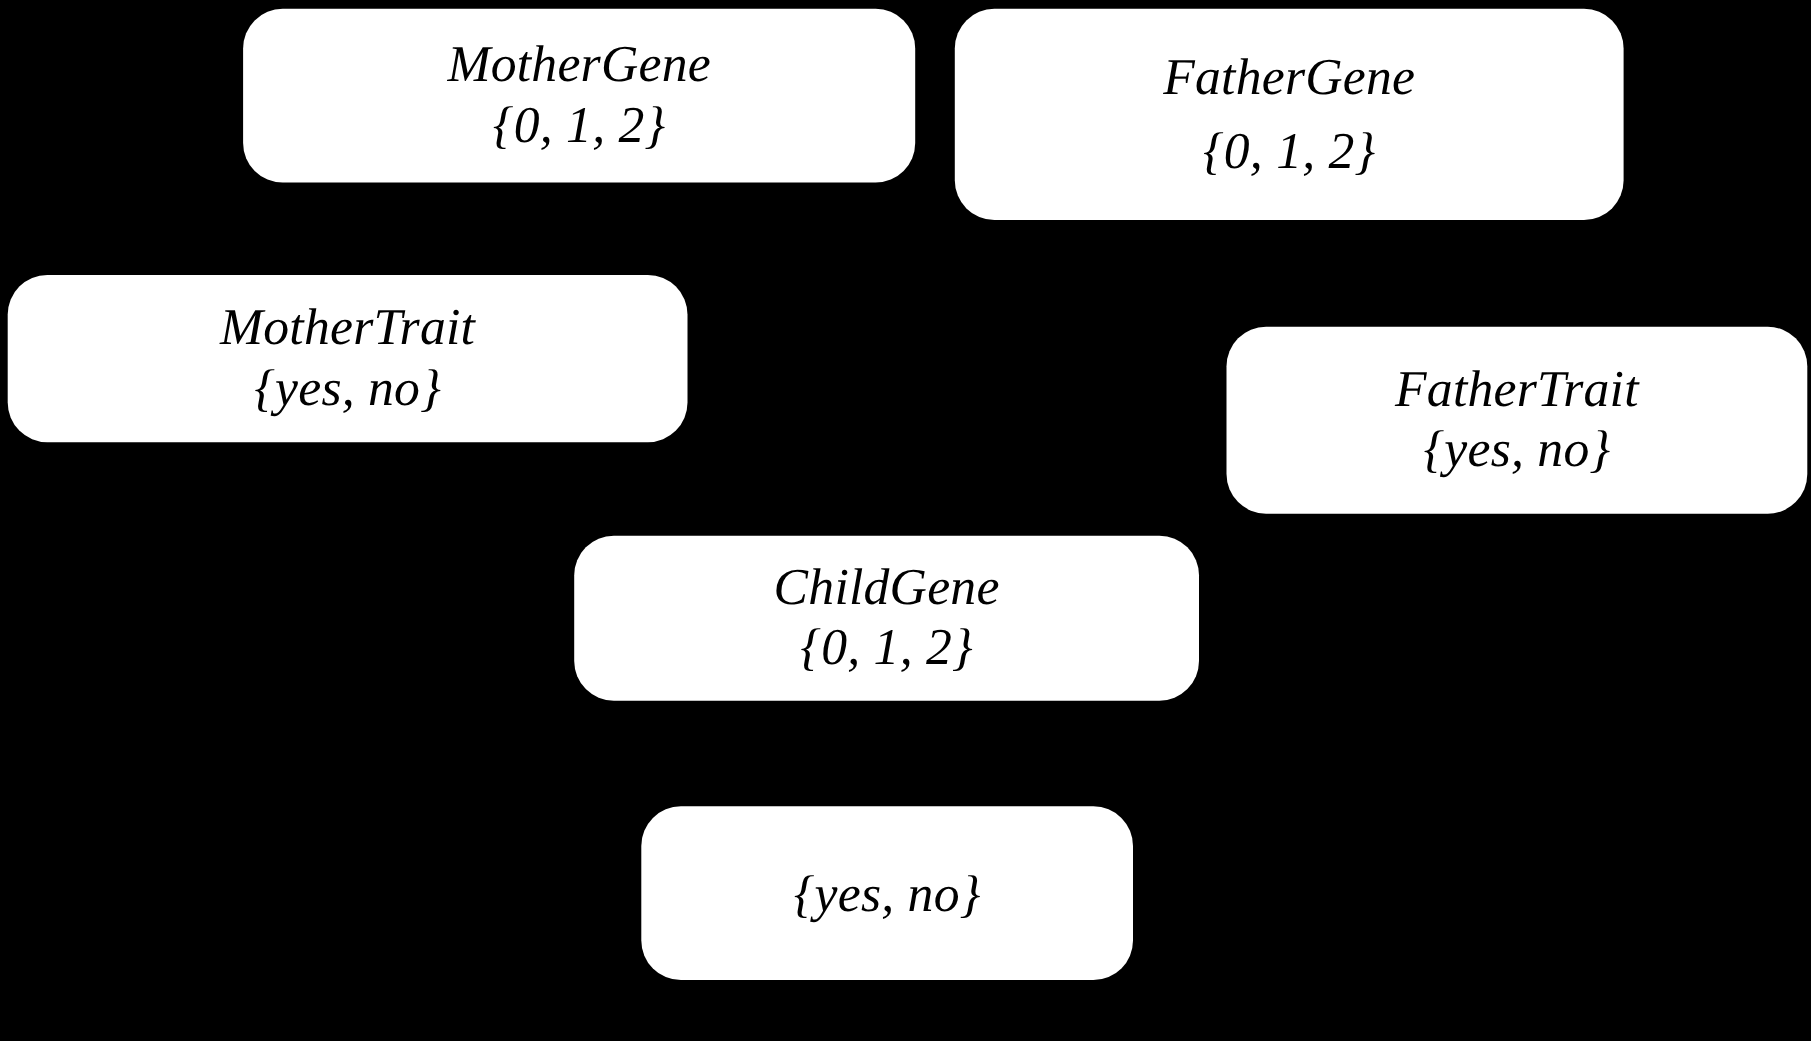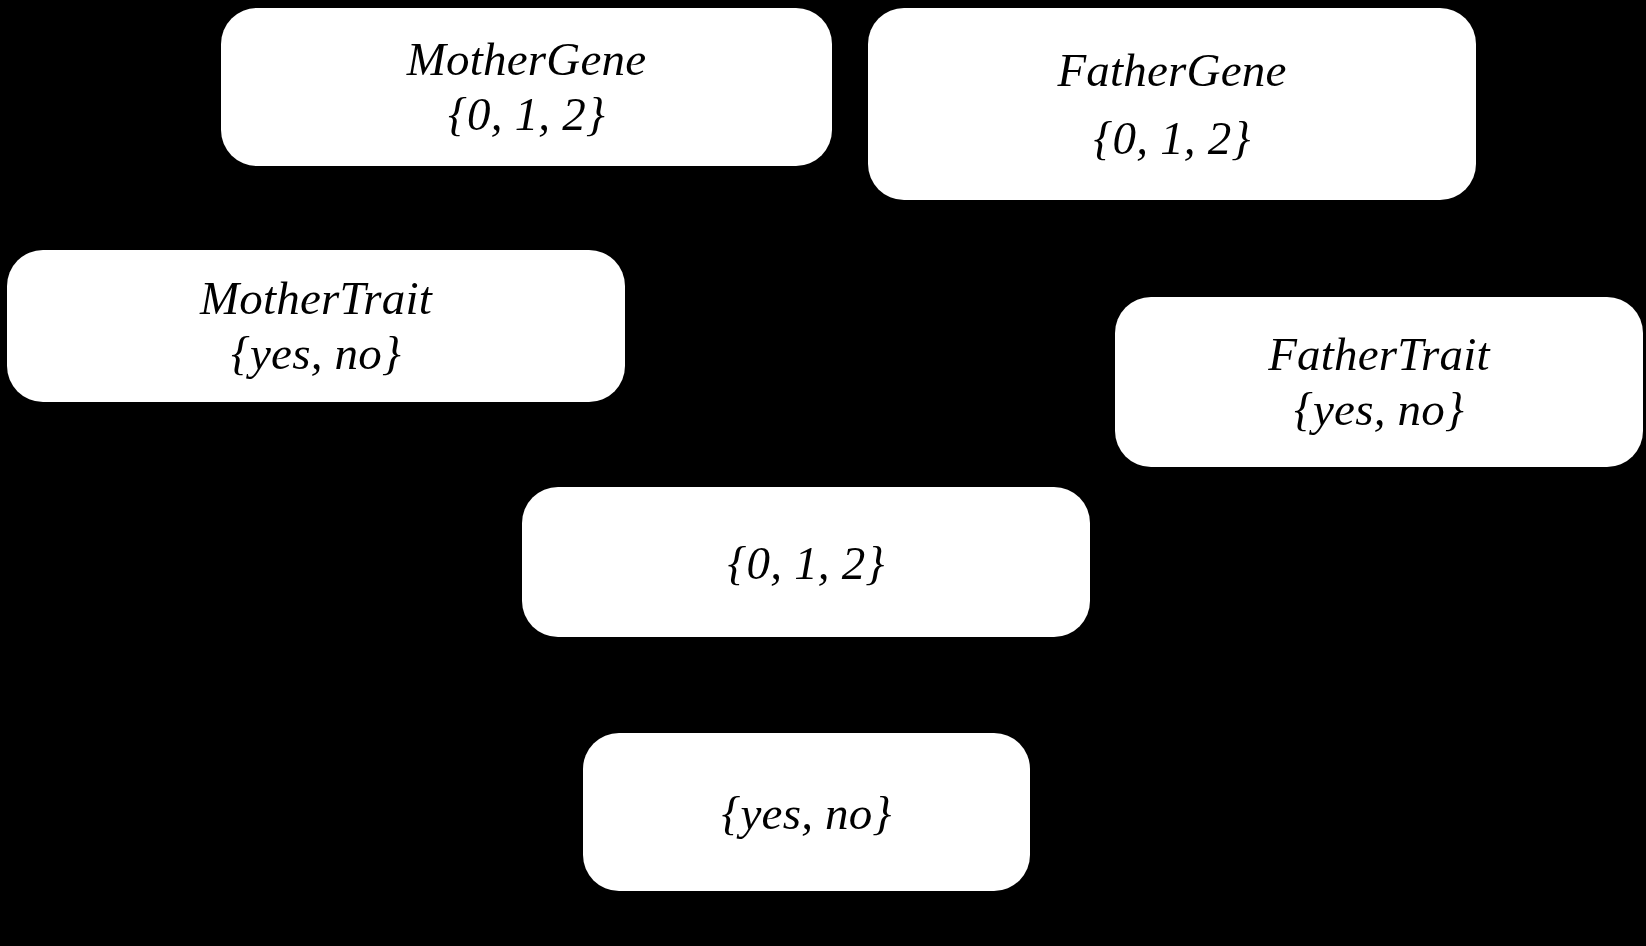--- a/index.html
+++ b/index.html
@@ -71,20 +71,21 @@
     <span class="name">MotherTrait</span>
     <span class="domain">{yes, no}</span>
   </div>
 
   <div class="node" id="node-father-trait">
     <span class="name">FatherTrait</span>
     <span class="domain">{yes, no}</span>
   </div>
 
   <div class="node" id="node-child-gene">
+    <span class="name">ChildGene</span>
     <span class="domain">{0, 1, 2}</span>
   </div>
 
   <div class="node" id="node-child-trait">
     <span class="domain">{yes, no}</span>
   </div>
 
 </div>
 
 </body></html>

